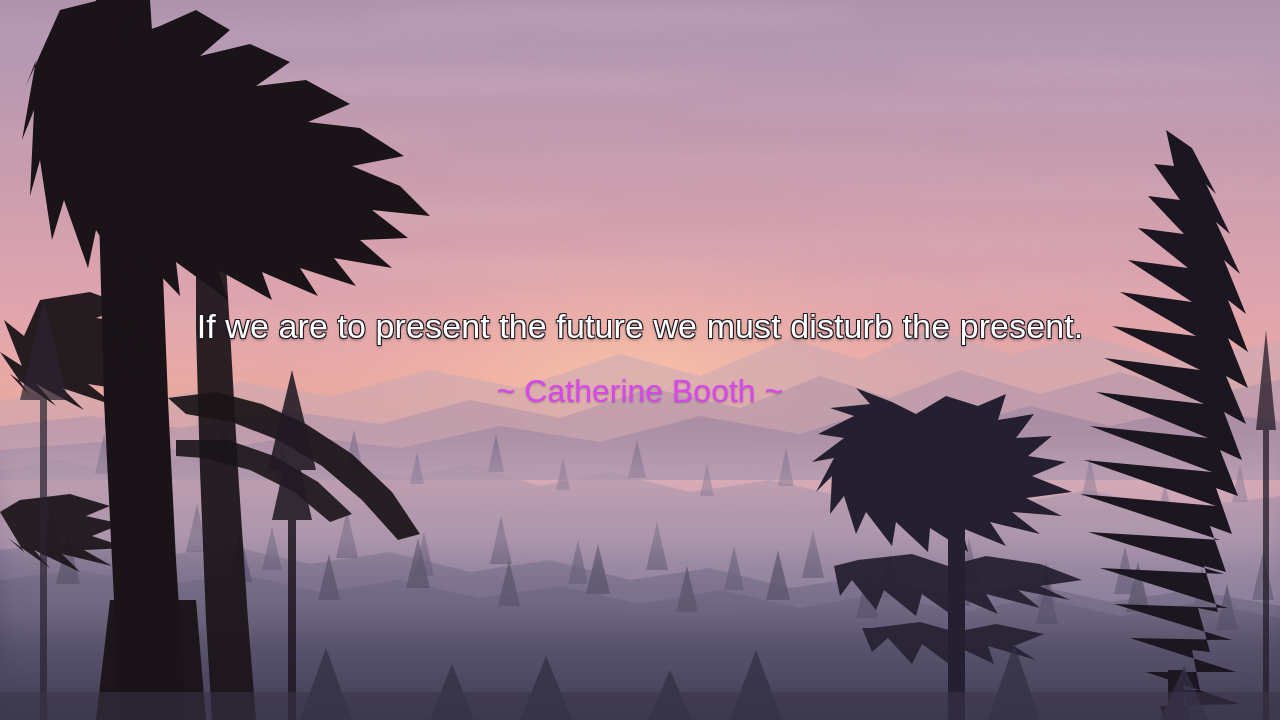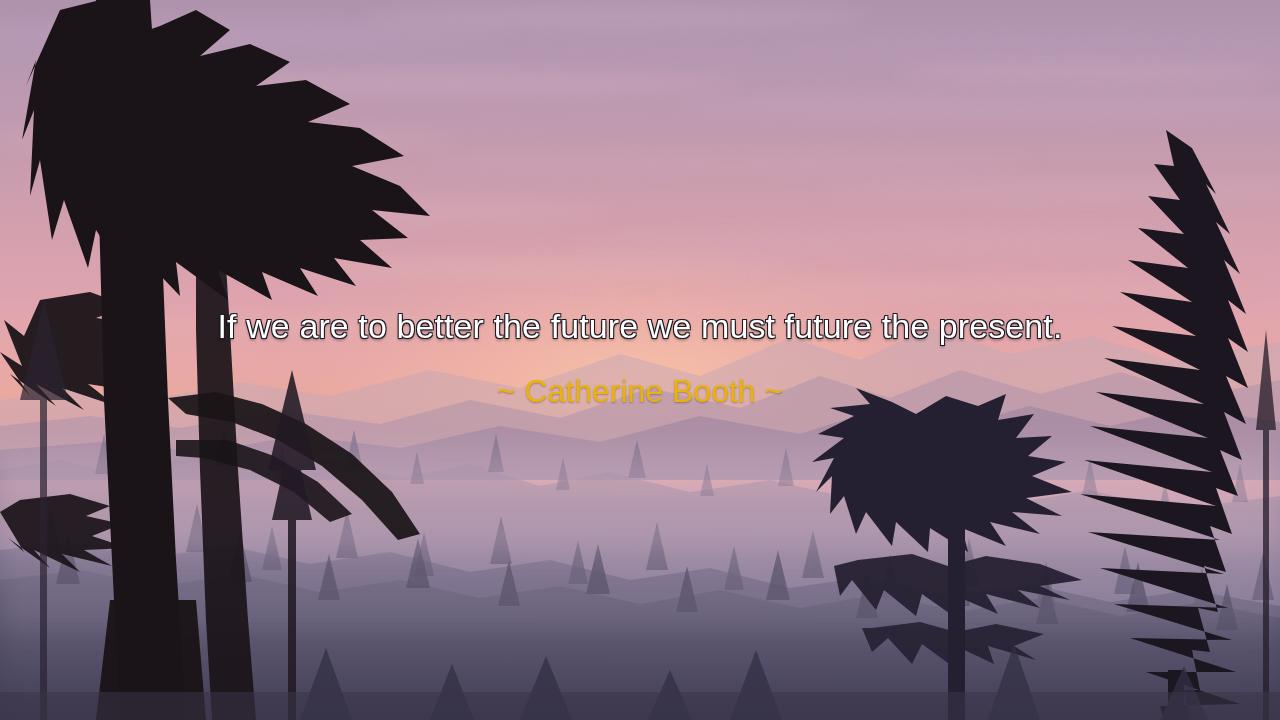--- a/index.html
+++ b/index.html
@@ -80,21 +80,21 @@
     text-shadow:
        1px  1px 0 #1c1a22,
       -1px  1px 0 #1c1a22,
        1px -1px 0 #1c1a22,
       -1px -1px 0 #1c1a22,
        0    2px 3px rgba(20,16,24,.55);
   }
   .attrib{
     display:block;
     margin-top:26px;
-    color:#eab308;
+    color:#d946ef;
     font-size:32px;
     line-height:38px;
     font-weight:400;
     white-space:nowrap;
     text-shadow:0 1px 2px rgba(40,30,50,.35);
   }
 
   .layer{ position:absolute; }
 </style>
 </head>
@@ -319,17 +319,17 @@
       <polygon points="520,100 546,36 572,100"></polygon>
       <polygon points="648,100 670,50 692,100"></polygon>
       <polygon points="730,100 756,30 782,100"></polygon>
       <polygon points="988,100 1014,24 1040,100"></polygon>
       <polygon points="1160,100 1184,46 1208,100"></polygon>
     </g>
     <rect x="0" y="72" width="1280" height="28" fill="#3a3549" opacity=".55"></rect>
   </svg>
 
   <div class="quote-block">
-    <span class="quote">If we are to better the future we must future the present.</span>
+    <span class="quote">If we are to present the future we must disturb the present.</span>
     <span class="attrib">~ Catherine Booth ~</span>
   </div>
 
 </div>
 
 </body></html>

